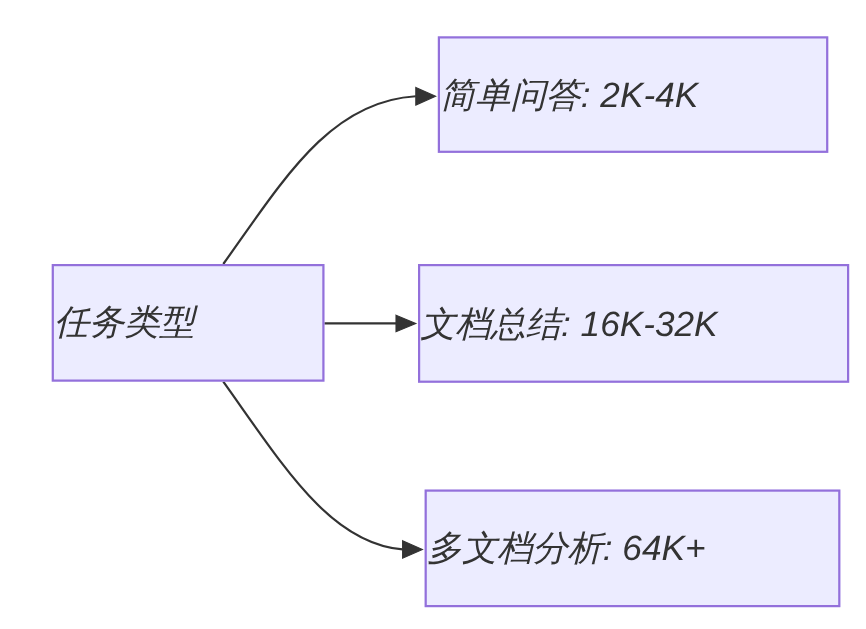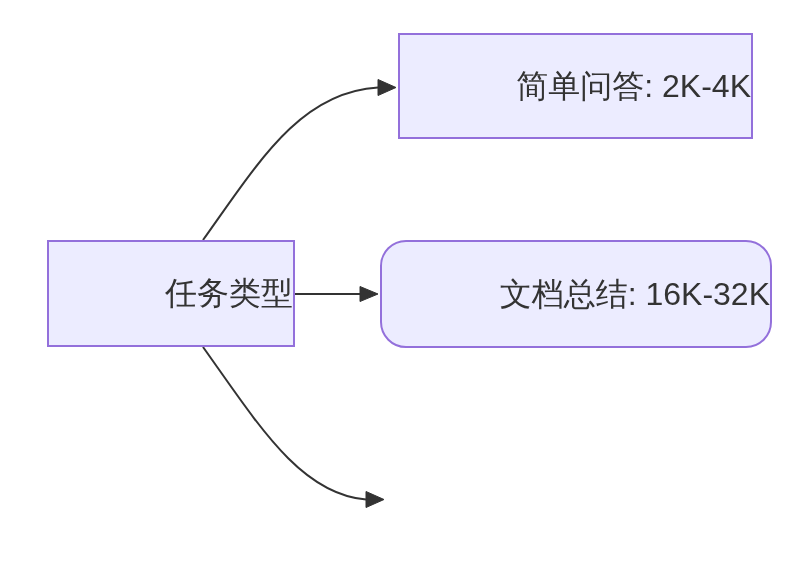--- a/index.html
+++ b/index.html
@@ -43,30 +43,31 @@
     fill: var(--edge-color);
     stroke: var(--edge-color);
   }
   .node {
     position: absolute;
     box-sizing: border-box;
     background: var(--node-fill);
     border: 2px solid var(--node-border);
     display: flex;
     align-items: center;
-    justify-content: flex-end;
+    justify-content: flex-start;
     text-align: center;
     color: var(--text-color);
     font-size: 32px;
     line-height: 1.2;
     white-space: nowrap;
+    font-style: italic;
   }
   .node-task-type   { left: 47px;  top: 240px; width: 248px; height: 107px; }
   .node-simple-qa   { left: 398px; top: 33px;  width: 355px; height: 106px; }
-  .node-doc-summary { left: 380px; top: 240px; width: 392px; height: 108px; border-radius: 26px; }
+  .node-doc-summary { left: 380px; top: 240px; width: 392px; height: 108px; }
   .node-multi-doc   { left: 386px; top: 445px; width: 378px; height: 107px; }
 </style>
 </head>
 <body>
 
 <div class="canvas">
 
   <svg class="edges-layer" viewBox="0 0 787 572" xmlns="http://www.w3.org/2000/svg">
 
     <path d="M203,240 C258,163 300,92 378,87.5"></path>
@@ -84,14 +85,17 @@
   </div>
 
   <div class="node node-simple-qa">
     <span>简单问答: 2K-4K</span>
   </div>
 
   <div class="node node-doc-summary">
     <span>文档总结: 16K-32K</span>
   </div>
 
+  <div class="node node-multi-doc">
+    <span>多文档分析: 64K+</span>
+  </div>
 
 </div>
 
 </body></html>

